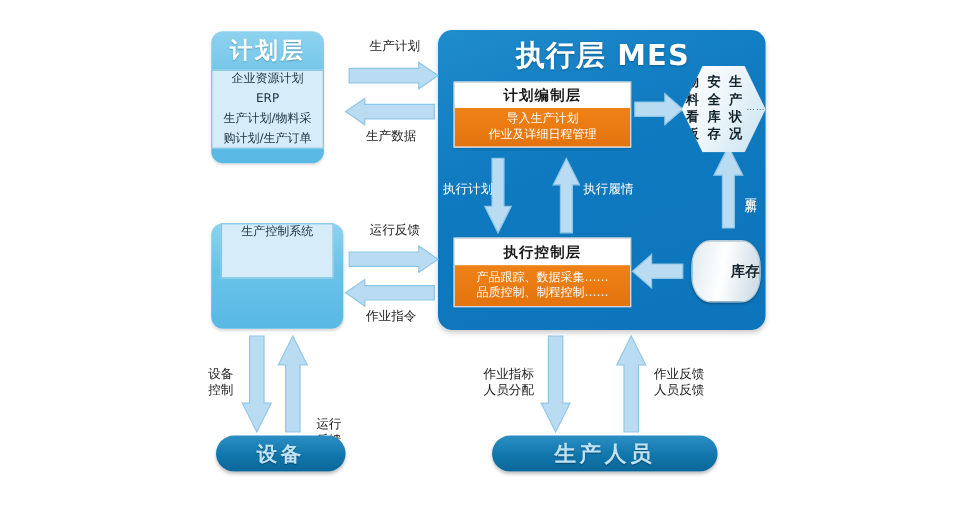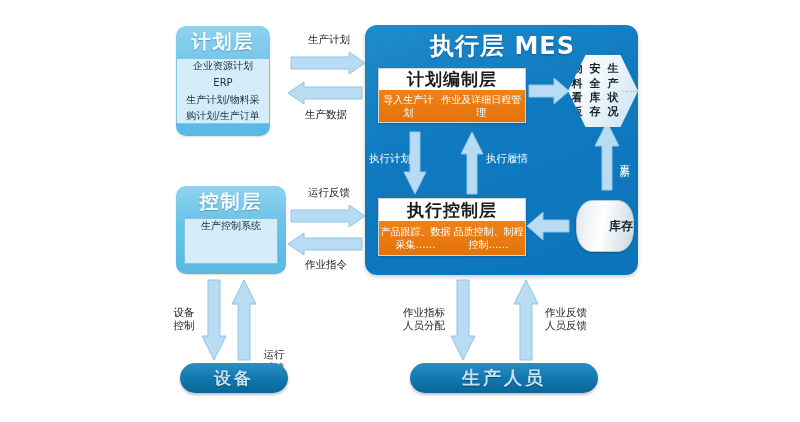--- a/index.html
+++ b/index.html
@@ -43,27 +43,27 @@
     color:#ffffff;font-size:24px;font-weight:bold;letter-spacing:1px;
     text-shadow:0 1px 2px rgba(0,40,70,.4);
   }
   .sub-block{
     background:#ffffff;
     border:1px solid #cfd6da;
     box-shadow:0 1px 2px rgba(0,0,0,.2);
     display:flex;flex-direction:column;
   }
   .sub-head{
-    color:#1a1a1a;font-size:17px;font-weight:bold;letter-spacing:1px;
+    color:#1a1a1a;font-size:12px;font-weight:bold;letter-spacing:1px;
     display:flex;align-items:center;justify-content:center;
   }
   .sub-body{
     background:linear-gradient(180deg,#ef8217 0%,#e3740d 100%);
     color:#ffffff;font-size:10px;line-height:1.35;
-    display:flex;flex-direction:row;align-items:center;justify-content:center;
+    display:flex;flex-direction:column;align-items:center;justify-content:center;
     text-align:center;
   }
 
   
   .hex{
     background:linear-gradient(120deg,#ffffff 0%,#eef6fb 45%,#c9e2f0 100%);
     clip-path:polygon(25% 0%,75% 0%,100% 50%,75% 100%,25% 100%,0% 50%);
     display:flex;flex-direction:row;align-items:center;justify-content:center;
     color:#13232c;font-size:11px;line-height:1.3;font-weight:bold;text-align:center;
   }
@@ -194,23 +194,20 @@
   </div>
 
   <svg class="arrow-svg" style="left:288px;top:82px;" width="74" height="24" viewBox="0 0 74 24">
     <polygon points="74,5 16,5 16,0 0,11 16,22 16,17 74,17" fill="#b9dcf2" stroke="#8fc6e6" stroke-width="1"></polygon>
   </svg>
   <div class="abs alabel" style="left:289px;top:108px;width:74px;">
     <span>生产数据</span>
   </div>
 
   <div class="abs layer-card" style="left:176px;top:186px;width:110px;height:88px;">
-    <div class="ctr" style="height:32px;width:100%;">
-      <span class="layer-title">控制层</span>
-    </div>
     <div class="layer-inner" style="width:92px;height:44px;">
       <span>生产控制系统</span>
     </div>
   </div>
 
   <svg class="arrow-svg" style="left:291px;top:205px;" width="74" height="24" viewBox="0 0 74 24">
     <polygon points="0,5 58,5 58,0 74,11 58,22 58,17 0,17" fill="#b9dcf2" stroke="#8fc6e6" stroke-width="1"></polygon>
   </svg>
   <div class="abs alabel" style="left:292px;top:186px;width:74px;">
     <span>运行反馈</span>

